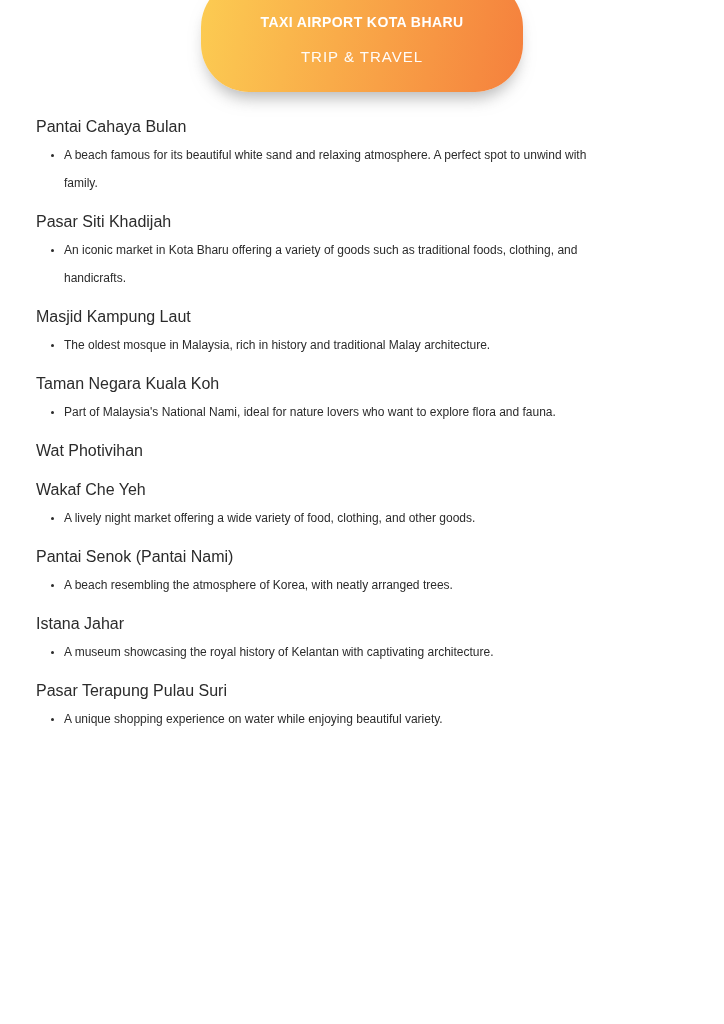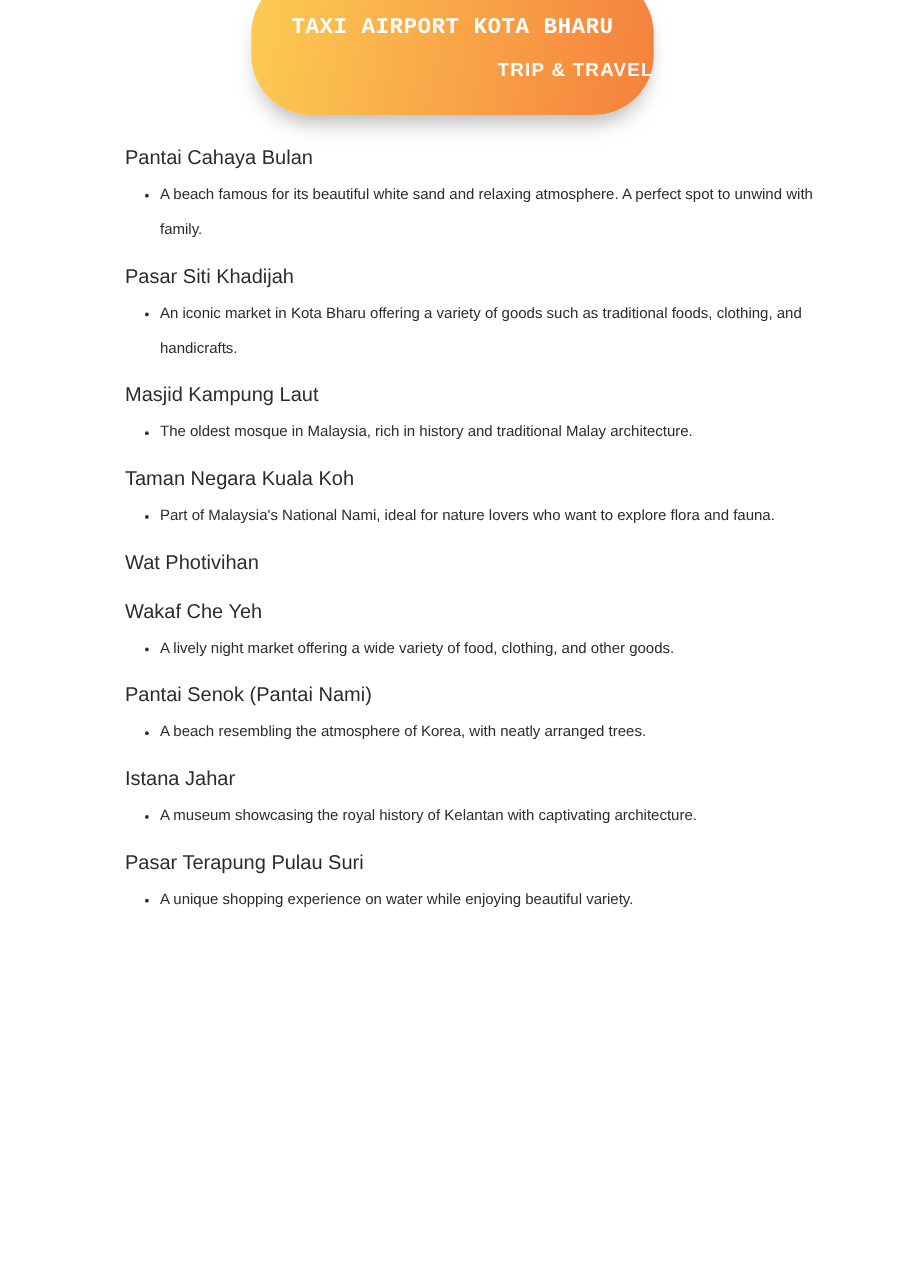--- a/index.html
+++ b/index.html
@@ -20,39 +20,37 @@
     width: 322px;
     height: 113px;
     margin: -21px auto 0 auto;
     border-radius: 48px;
     text-align: center;
     padding-top: 33px;
     box-shadow: 0 11px 16px -5px rgba(125,125,125,0.55);
   }
   .badge-title {
     color: #ffffff;
-    font-size: 18px;
+    font-size: 14px;
     font-weight: 700;
     letter-spacing: 0.4px;
     line-height: 20px;
-    font-family: Liberation Mono, monospace;
   }
   .badge-subtitle {
     margin-top: 15px;
     color: rgba(255,255,255,0.96);
     font-size: 15px;
-    font-weight: 700;
+    font-weight: 400;
     letter-spacing: 1px;
     line-height: 20px;
-    text-align: right;
   }
   
   .content {
     margin-top: 21px;
-    padding-left: 100px;
+    padding-left: 36px;
     padding-right: 50px;
   }
   .place { margin-bottom: 11px; }
   .place-name {
     font-size: 16px;
     font-weight: 400;
     color: #2b2b2b;
     line-height: 28px;
   }
   .place-desc-list {

